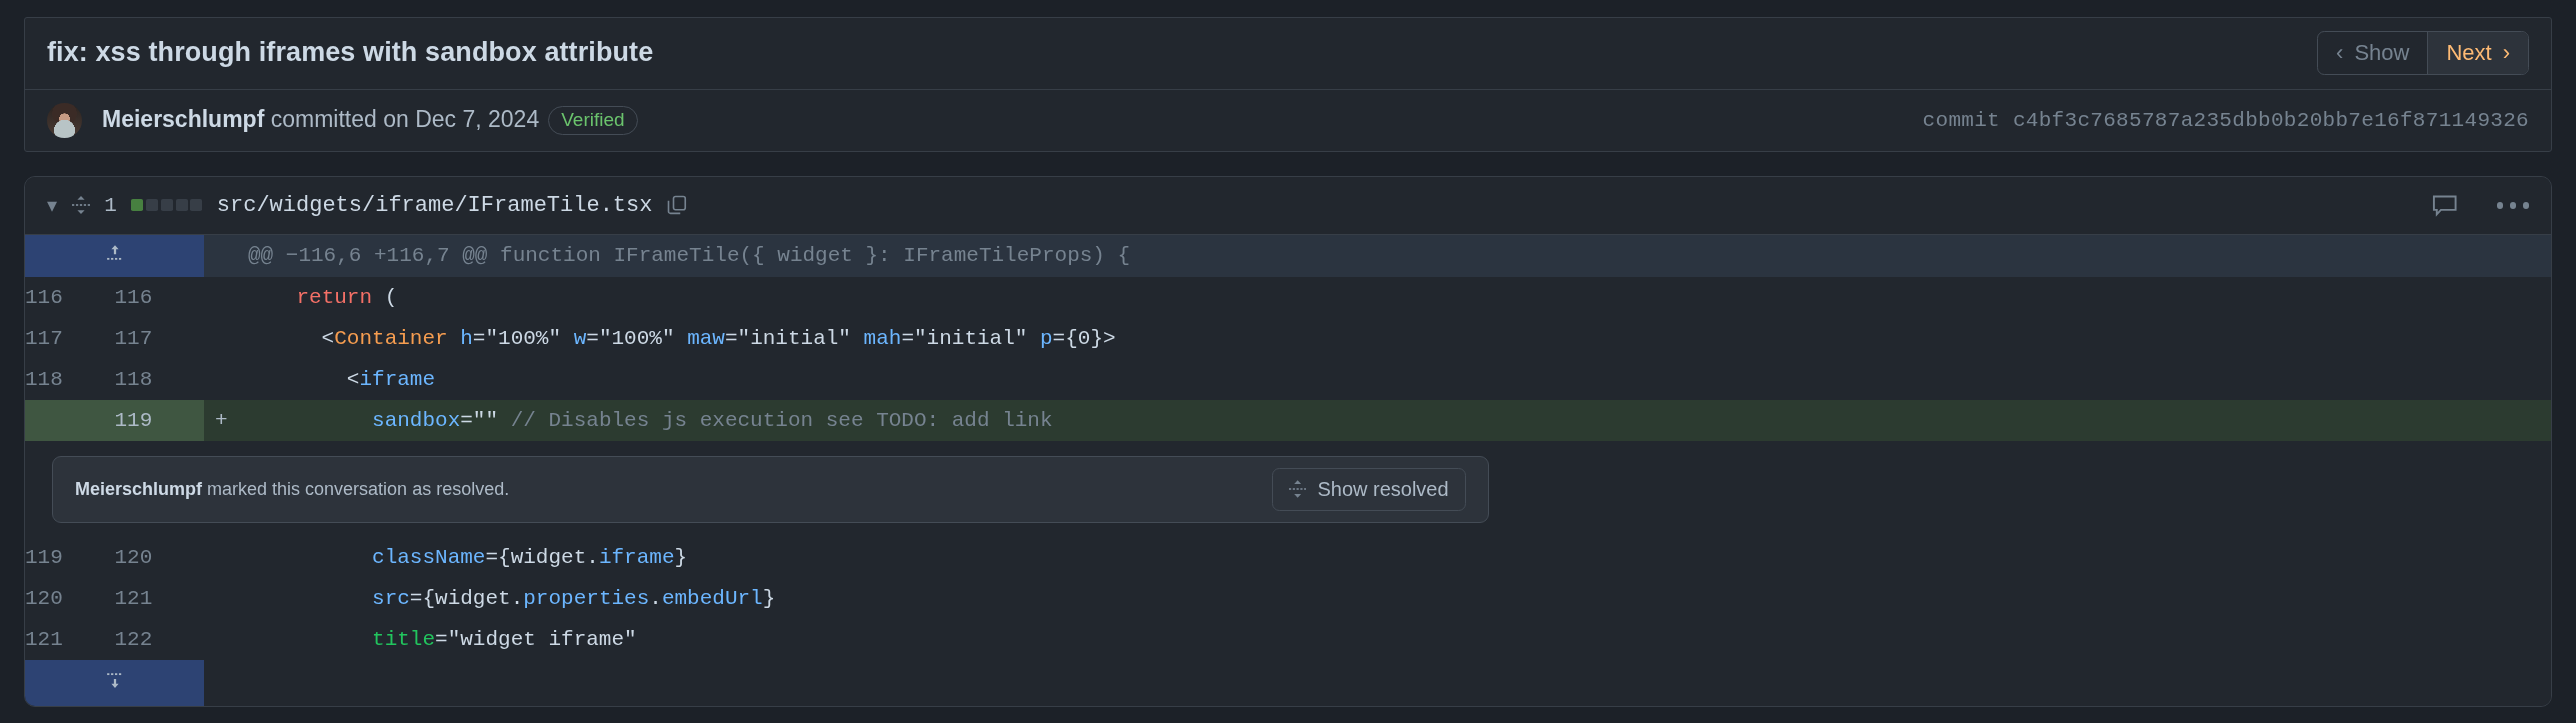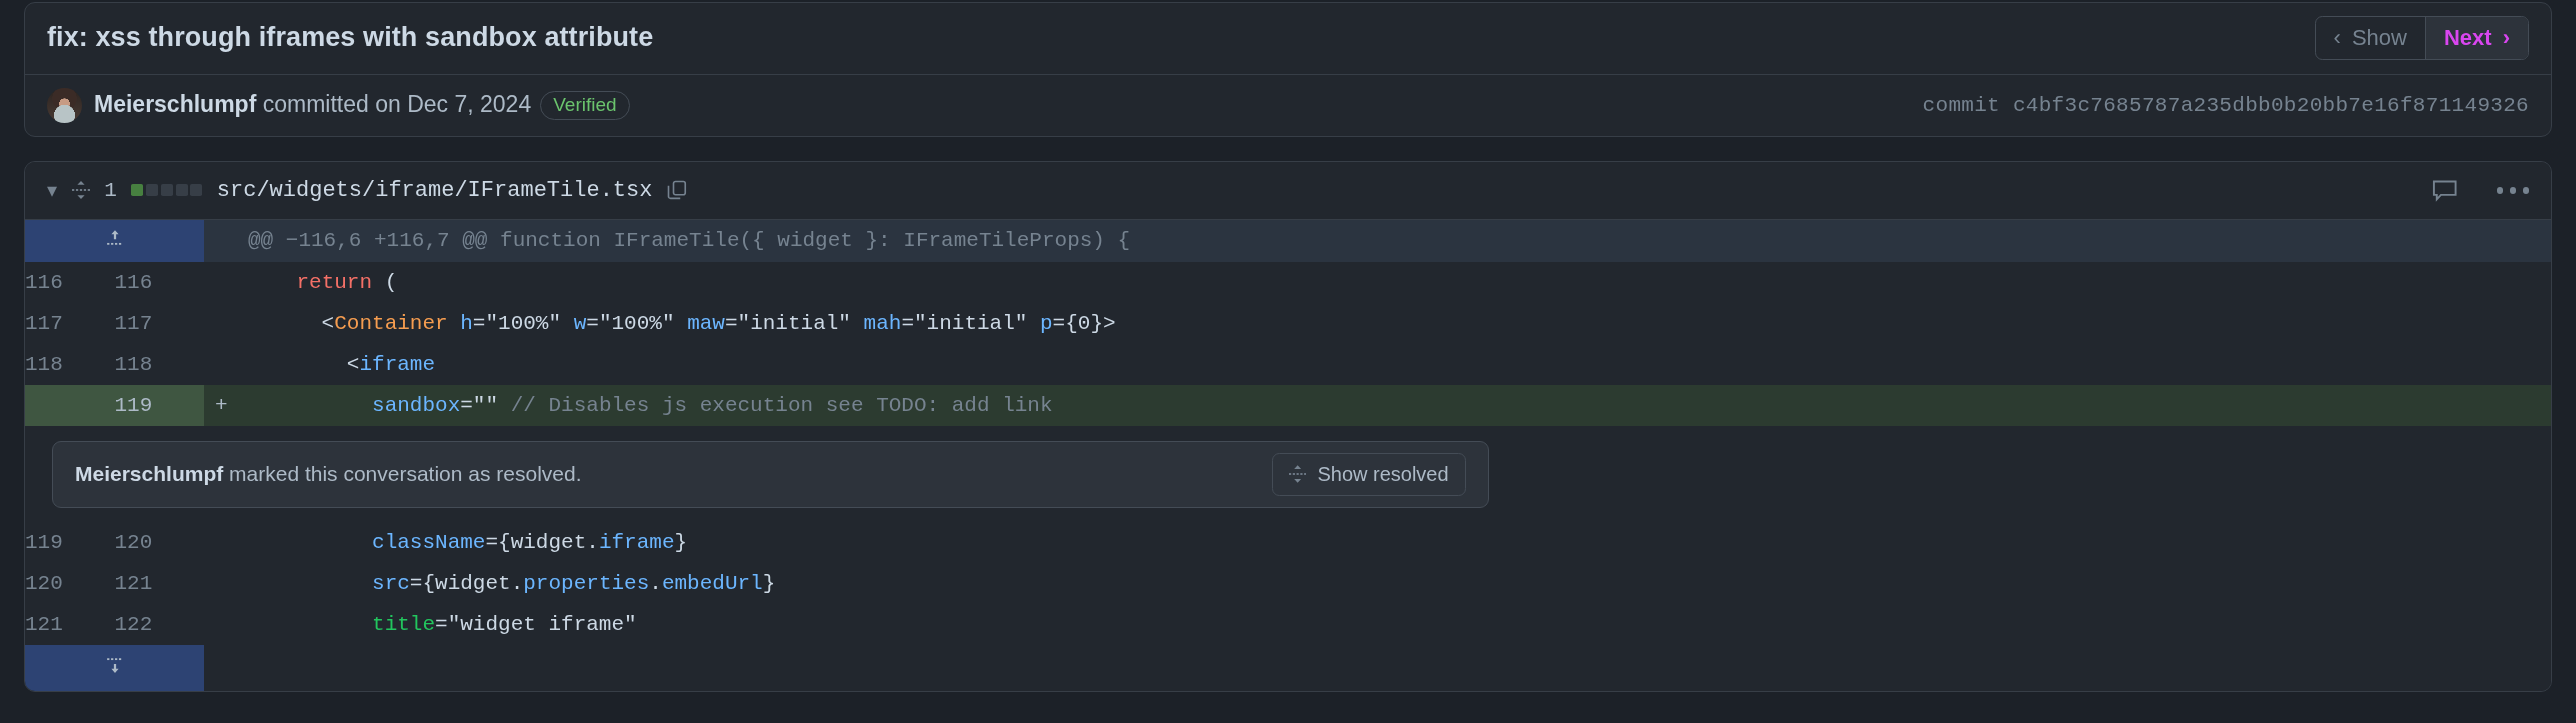--- a/index.html
+++ b/index.html
@@ -9,49 +9,49 @@
     background: #1c2128;
     font-family: "Liberation Sans", sans-serif;
     overflow: hidden;
   }
   .page { width: 2576px; height: 723px; position: relative; padding: 0 24px; }
 
   
   .commit-panel {
     background: #22272e;
     border: 0.9px solid #373e47;
-    border-radius: 11px;
+    border-radius: 3px;
     overflow: hidden;
-    margin-top: 2px;
+    margin-top: 17px;
   }
   .commit-title-row {
     display: flex; align-items: center; justify-content: space-between;
     padding: 12.8px 22px 14.6px 22px;
     border-bottom: 0.9px solid #373e47;
     min-height: 58px;
   }
   .commit-title {
     font-size: 27px; font-weight: bold; color: #cdd9e5; letter-spacing: 0.1px;
   }
   .nav-group { display: flex; align-items: center; border: 0.9px solid #444c56;
     border-radius: 7.3px; overflow: hidden; height: 44px; }
   .nav-btn {
     display: flex; align-items: center; gap: 11px;
     padding: 0 18px; height: 100%;
     font-size: 22px; background: transparent; color: #768390;
   }
-  .nav-btn.active { color: #d946ef; font-weight: bold; background: #2d333b;
+  .nav-btn.active { color: #fdba74; font-weight: normal; background: #2d333b;
     border-left: 0.9px solid #444c56; }
   .chev { font-size: 22px; line-height: 1; }
 
   .commit-meta-row {
     display: flex; align-items: center; justify-content: space-between;
     padding: 12.8px 22px; min-height: 56px;
   }
-  .meta-left { display: flex; align-items: center; gap: 12px; }
+  .meta-left { display: flex; align-items: center; gap: 20px; }
   .avatar {
     width: 35px; height: 35px; border-radius: 50%;
     background:
       radial-gradient(circle at 50% 78%, #b8c4c6 0 32%, rgba(0,0,0,0) 33%),
       radial-gradient(circle at 50% 45%, #c79b84 0 20%, rgba(0,0,0,0) 21%),
       radial-gradient(circle at 50% 30%, #3b2b26 0 40%, rgba(0,0,0,0) 41%),
       linear-gradient(#2b2320, #4a3b34);
     flex: none; overflow: hidden;
   }
   .meta-text { font-size: 23px; color: #adbac7; }
@@ -119,21 +119,21 @@
 
   
   .resolved-row td { background: #22272e; padding: 14.6px 0 14.6px 0; }
   .resolved-box {
     margin: 0 24px 0 27px;
     border: 0.9px solid #444c56; border-radius: 9px;
     background: #2d333b;
     display: flex; align-items: center; justify-content: space-between;
     padding: 14.6px 22px; width: 1437px; height: 67px;
   }
-  .resolved-text { font-family: "Liberation Sans", sans-serif; font-size: 21px; color: #adbac7; }
+  .resolved-text { font-family: "Liberation Sans", sans-serif; font-size: 18px; color: #adbac7; }
   .resolved-text b { color: #cdd9e5; font-weight: bold; }
   .show-resolved {
     display: inline-flex; align-items: center; gap: 11px;
     border: 0.9px solid #444c56; border-radius: 7.3px; background: #2d333b;
     padding: 9px 16.4px; font-family: "Liberation Sans", sans-serif;
     font-size: 20px; color: #adbac7;
   }
 </style>
 </head>
 <body>

